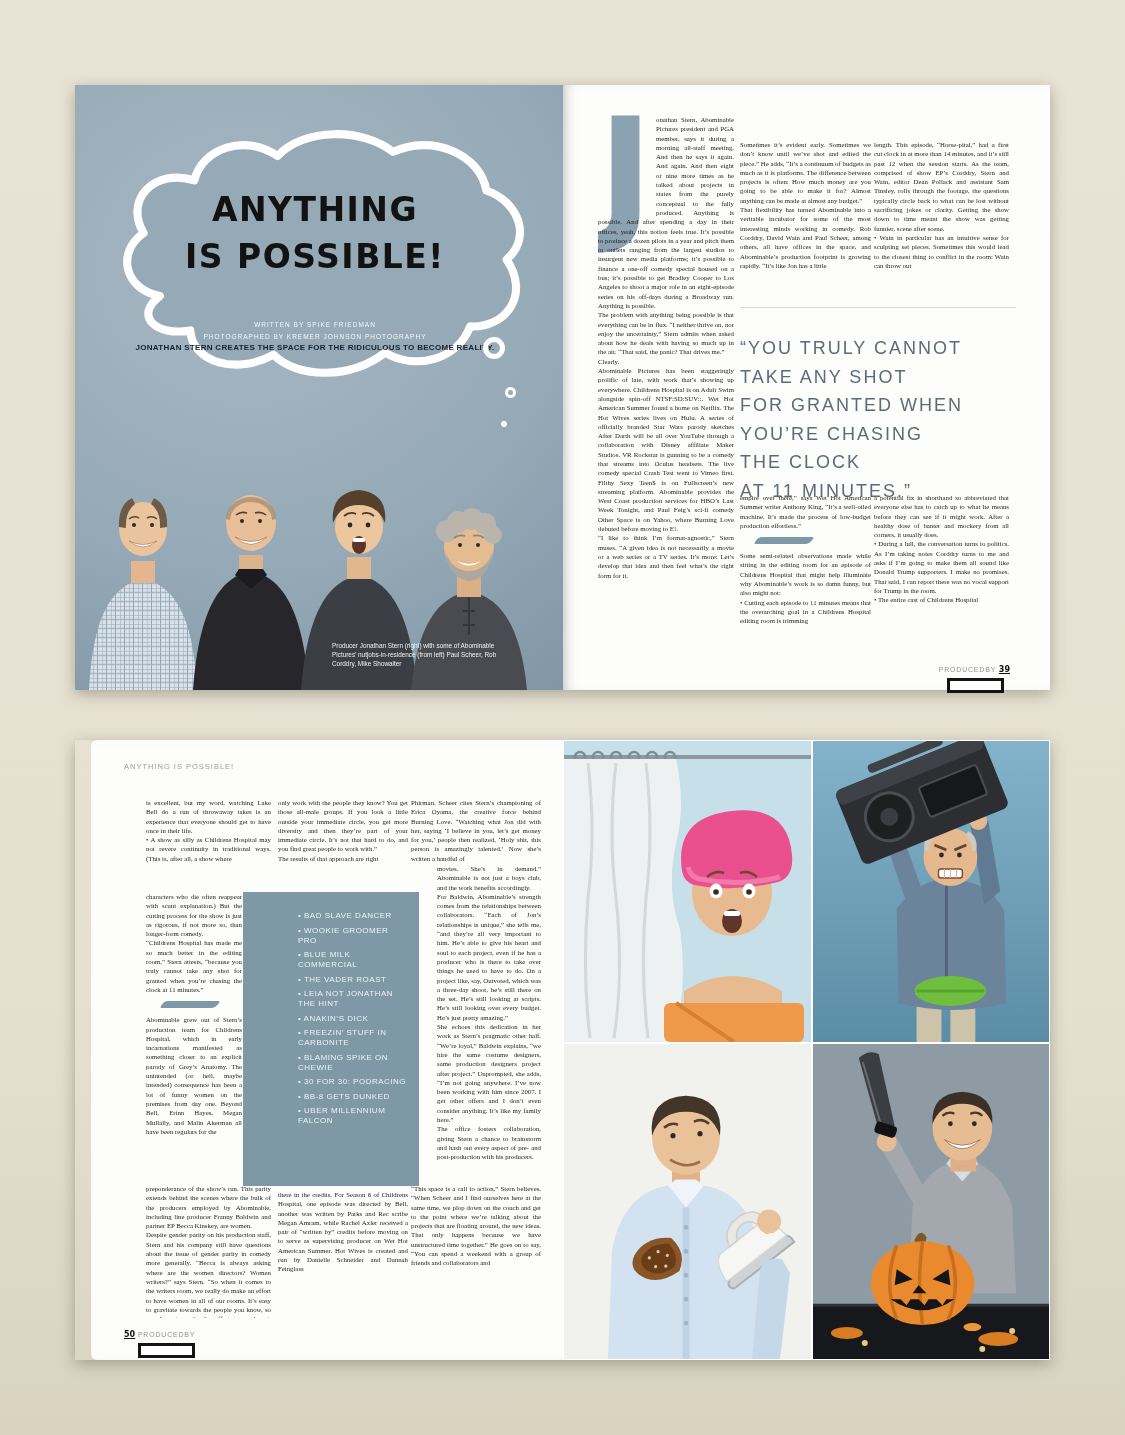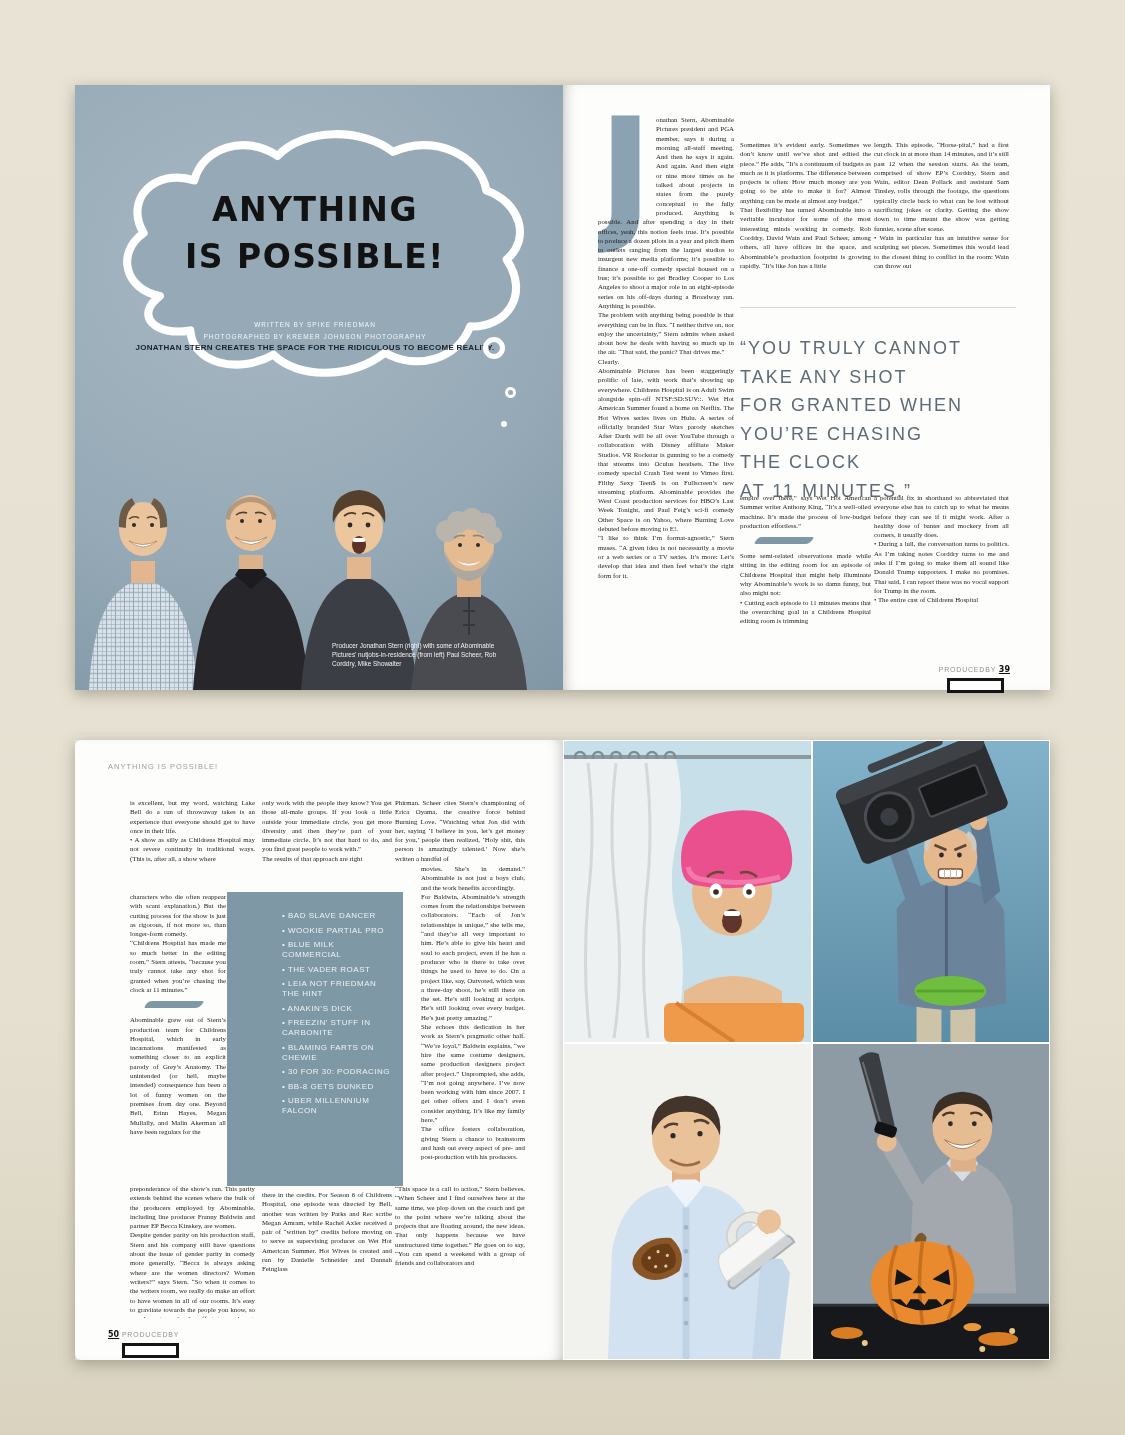--- a/index.html
+++ b/index.html
@@ -10,21 +10,21 @@
   html,body{width:1125px;height:1435px;}
   body{background:linear-gradient(180deg,var(--canvas-bg) 0%,#e5e0d0 70%,#d9d3c0 100%);
        font-family:"Liberation Sans",sans-serif;position:relative;overflow:hidden;}
   .abs{position:absolute;}
   .spread{position:absolute;left:75px;width:975px;box-shadow:0 4px 14px rgba(60,55,40,.35);}
   .spread1{top:85px;height:605px;}
   .spread2{top:740px;height:620px;}
   .page{position:absolute;top:0;height:100%;overflow:visible;}
   .page-blue{left:0;width:488px;background:radial-gradient(120% 90% at 35% 30%,#a8b8c3 0%,var(--page-blue) 55%,#7e94a4 100%);}
   .page-white-r{left:488px;width:487px;background:#fdfdfb;box-shadow:inset 10px 0 16px -12px rgba(0,0,0,.4);}
-  .page-white-l{left:0;width:488px;background:#fdfdfb;box-shadow:inset -10px 0 16px -12px rgba(0,0,0,.35);border-radius:6px;}
+  .page-white-l{left:16px;width:488px;background:#fdfdfb;box-shadow:inset -10px 0 16px -12px rgba(0,0,0,.35);border-radius:6px;}
   .page-photos{left:488px;width:487px;background:#fff;box-shadow:inset 10px 0 16px -12px rgba(0,0,0,.4);}
   
   .cloud-svg{position:absolute;left:22px;top:40px;width:436px;height:280px;}
   .title-line{position:absolute;width:436px;left:22px;text-align:center;color:#121212;
     font-family:"DejaVu Sans",sans-serif;font-weight:800;font-size:33px;letter-spacing:1.5px;}
   .subtitle{position:absolute;left:40px;top:218px;width:400px;text-align:center;color:#16222e;
     font-weight:bold;font-size:8px;letter-spacing:.3px;margin-top:40px;}
   .byline{position:absolute;left:40px;width:400px;text-align:center;color:#f4f6f7;
     font-size:6.5px;letter-spacing:1px;}
   .bubble{position:absolute;border-radius:50%;}
@@ -198,27 +198,27 @@
     </div>
     <div class="bodytext abs" style="left:55px;top:444px;width:125px;height:134px;">preponderance of the show’s run. This parity extends behind the scenes where the bulk of the producers employed by Abominable, including line producer Franny Baldwin and partner EP Becca Kinskey, are women.
 Despite gender parity on his production staff, Stern and his company still have questions about the issue of gender parity in comedy more generally. “Becca is always asking where are the women directors? Women writers?” says Stern. “So when it comes to the writers room, we really do make an effort to have women in all of our rooms. It’s easy to gravitate towards the people you know, so you have to make the effort to reach out, learn about, and read the samples of people you don’t know. When people</div>
 
     <div class="bodytext abs" style="left:187px;top:58px;width:130px;height:90px;">only work with the people they know? You get those all-male groups. If you look a little outside your immediate circle, you get more diversity and then they’re part of your immediate circle. It’s not that hard to do, and you find great people to work with.”
 The results of that approach are right</div>
 
     <div class="sidebar-box">
       <div class="sidebar-items">
           <div class="sidebar-item">• BAD SLAVE DANCER</div>
-          <div class="sidebar-item">• WOOKIE PARTIAL PRO</div>
+          <div class="sidebar-item">• WOOKIE GROOMER PRO</div>
           <div class="sidebar-item">• BLUE MILK COMMERCIAL</div>
           <div class="sidebar-item">• THE VADER ROAST</div>
-          <div class="sidebar-item">• LEIA NOT FRIEDMAN THE HINT</div>
+          <div class="sidebar-item">• LEIA NOT JONATHAN THE HINT</div>
           <div class="sidebar-item">• ANAKIN’S DICK</div>
           <div class="sidebar-item">• FREEZIN’ STUFF IN CARBONITE</div>
-          <div class="sidebar-item">• BLAMING FARTS ON CHEWIE</div>
+          <div class="sidebar-item">• BLAMING SPIKE ON CHEWIE</div>
           <div class="sidebar-item">• 30 FOR 30: PODRACING</div>
           <div class="sidebar-item">• BB-8 GETS DUNKED</div>
           <div class="sidebar-item">• UBER MILLENNIUM FALCON</div>
         </div>
     </div>
 
     <div class="bodytext abs" style="left:187px;top:450px;width:130px;height:128px;">there in the credits. For Season 6 of Childrens Hospital, one episode was directed by Bell, another was written by Parks and Rec scribe Megan Amram, while Rachel Axler received a pair of “written by” credits before moving on to serve as supervising producer on Wet Hot American Summer. Hot Wives is created and run by Danielle Schneider and Dannah Feinglass</div>
 
     <div class="bodytext abs" style="left:320px;top:58px;width:130px;height:66px;">Phirman. Scheer cites Stern’s championing of Erica Oyama, the creative force behind Burning Love. “Watching what Jon did with her, saying ‘I believe in you, let’s get money for you,’ people then realized, ‘Holy shit, this person is amazingly talented.’ Now she’s written a handful of</div>
     <div class="bodytext abs" style="left:346px;top:124px;width:104px;height:320px;">movies. She’s in demand.” Abominable is not just a boys club, and the work benefits accordingly.

